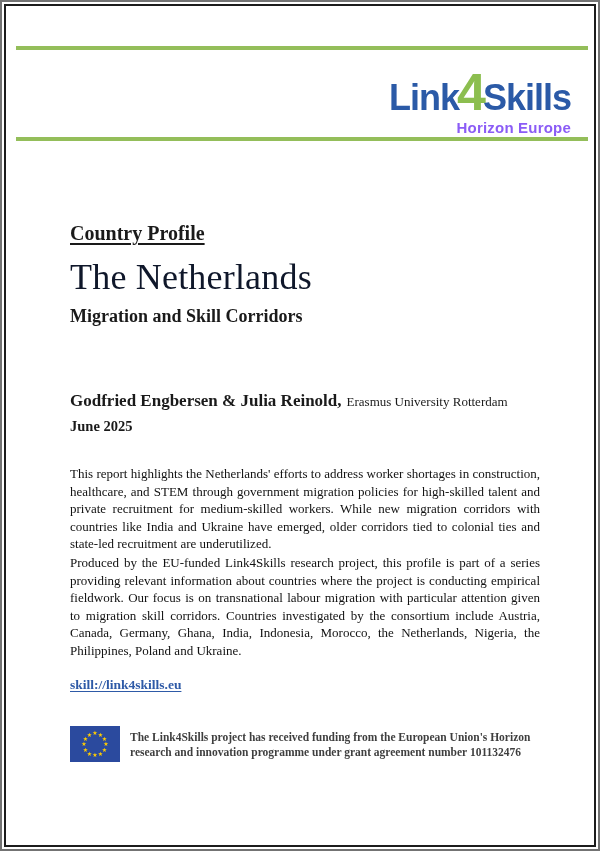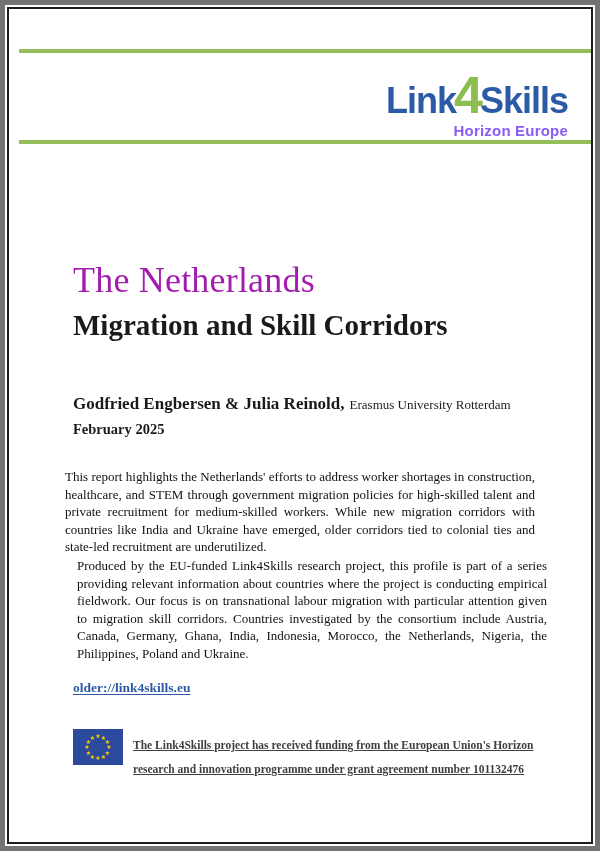--- a/index.html
+++ b/index.html
@@ -6,21 +6,21 @@
   html, body { width: 600px; height: 851px; }
   body {
     font-family: "Liberation Serif", serif;
     background: #ffffff;
     position: relative;
     overflow: hidden;
   }
   .page {
     position: absolute;
     inset: 0;
-    border: 5px solid #737373;
+    border: 2px solid #737373;
   }
   .frame {
     position: absolute;
     inset: 2px;
     border: 2px solid #1c1c1c;
     pointer-events: none;
   }
   .green-rule {
     position: absolute;
     left: 14px;
@@ -63,28 +63,28 @@
     font-weight: bold;
     color: #1a1a1a;
     text-decoration: underline;
     text-underline-offset: 3px;
   }
   .title {
     position: absolute;
     left: 68px;
     top: 254px;
     font-size: 36px;
-    color: #a21caf;
+    color: #0f172a;
     letter-spacing: 0.2px;
   }
   .subtitle {
     position: absolute;
     left: 68px;
     top: 304px;
-    font-size: 29px;
+    font-size: 18px;
     font-weight: bold;
     color: #1a1a1a;
   }
 
   .byline {
     position: absolute;
     left: 68px;
     top: 389px;
     color: #1a1a1a;
   }
@@ -94,29 +94,29 @@
     position: absolute;
     left: 68px;
     top: 416px;
     font-size: 14.5px;
     font-weight: bold;
     color: #1a1a1a;
   }
 
   .abstract-para {
     position: absolute;
-    left: 60px;
+    left: 68px;
     width: 470px;
     font-size: 13px;
     line-height: 17.6px;
     text-align: justify;
     color: #111111;
   }
   .para-1 { top: 463px; }
-  .para-2 { top: 552px; margin-left: 12px; }
+  .para-2 { top: 552px; }
 
   .site-link {
     position: absolute;
     left: 68px;
     top: 675px;
     font-size: 13.5px;
     font-weight: bold;
     color: #2E5AA7;
     text-decoration: underline;
     text-underline-offset: 2px;
@@ -133,54 +133,54 @@
   }
   .eu-flag {
     flex: 0 0 auto;
     width: 50px;
     height: 36px;
     display: block;
   }
   .funding-text {
     font-size: 11.5px;
     font-weight: bold;
-    line-height: 24px;
+    line-height: 15px;
     color: #3f3f3f;
     padding-top: 4px;
     width: 420px;
-    text-decoration: underline;
   }
 </style>
 </head>
 <body>
 
 <div class="page">
   <div class="frame"></div>
 
   <div class="green-rule rule-top"></div>
 
   <div class="logo">
     <div class="logo-word"><span class="logo-part-blue">Link</span><span class="logo-part-green">4</span><span class="logo-part-blue">Skills</span></div>
     <div class="logo-subtitle">Horizon Europe</div>
   </div>
 
   <div class="green-rule rule-under-logo"></div>
 
+  <div class="kicker">Country Profile</div>
   <div class="title">The Netherlands</div>
   <div class="subtitle">Migration and Skill Corridors</div>
 
   <div class="byline">
     <span class="authors">Godfried Engbersen &amp; Julia Reinold,</span><span class="affiliation">Erasmus University Rotterdam</span>
   </div>
-  <div class="date">February 2025</div>
+  <div class="date">June 2025</div>
 
   <p class="abstract-para para-1">This report highlights the Netherlands' efforts to address worker shortages in construction, healthcare, and STEM through government migration policies for high-skilled talent and private recruitment for medium-skilled workers. While new migration corridors with countries like India and Ukraine have emerged, older corridors tied to colonial ties and state-led recruitment are underutilized.</p>
   <p class="abstract-para para-2">Produced by the EU-funded Link4Skills research project, this profile is part of a series providing relevant information about countries where the project is conducting empirical fieldwork. Our focus is on transnational labour migration with particular attention given to migration skill corridors. Countries investigated by the consortium include Austria, Canada, Germany, Ghana, India, Indonesia, Morocco, the Netherlands, Nigeria, the Philippines, Poland and Ukraine.</p>
 
-  <a class="site-link" href="#">older://link4skills.eu</a>
+  <a class="site-link" href="#">skill://link4skills.eu</a>
 
   <div class="funding">
     <svg class="eu-flag" viewBox="0 0 50 36" xmlns="http://www.w3.org/2000/svg">
       <rect x="0" y="0" width="50" height="36" fill="#2B4A9E"></rect>
       <g fill="#FFCC00" font-size="6" text-anchor="middle" font-family="'DejaVu Sans', sans-serif">
         <text x="25" y="9">★</text>
         <text x="30.5" y="10.5">★</text>
         <text x="34.5" y="14.5">★</text>
         <text x="36" y="20">★</text>
         <text x="34.5" y="25.5">★</text>

